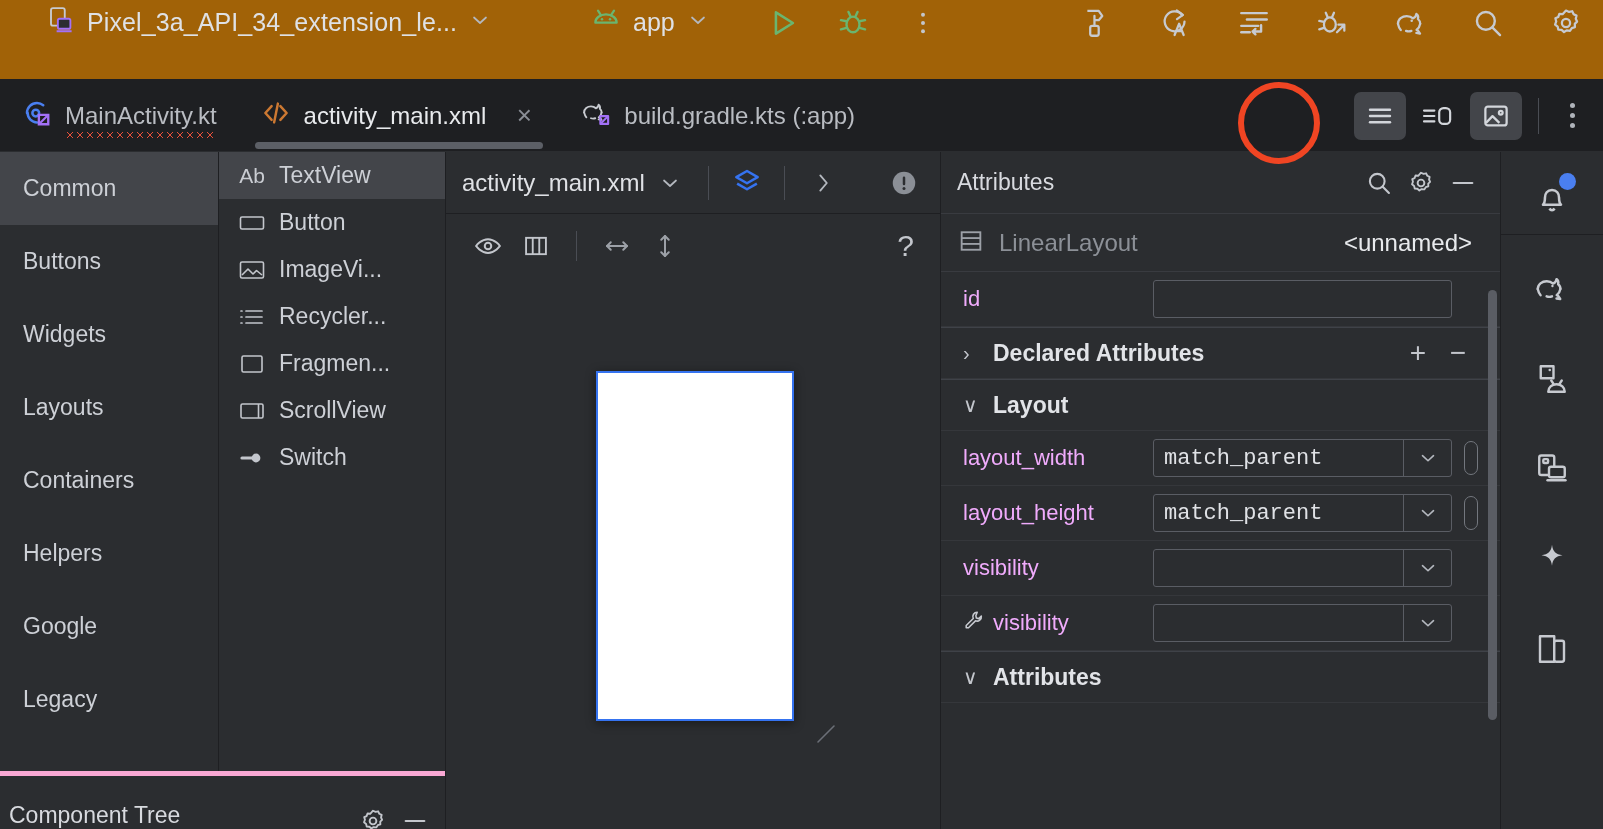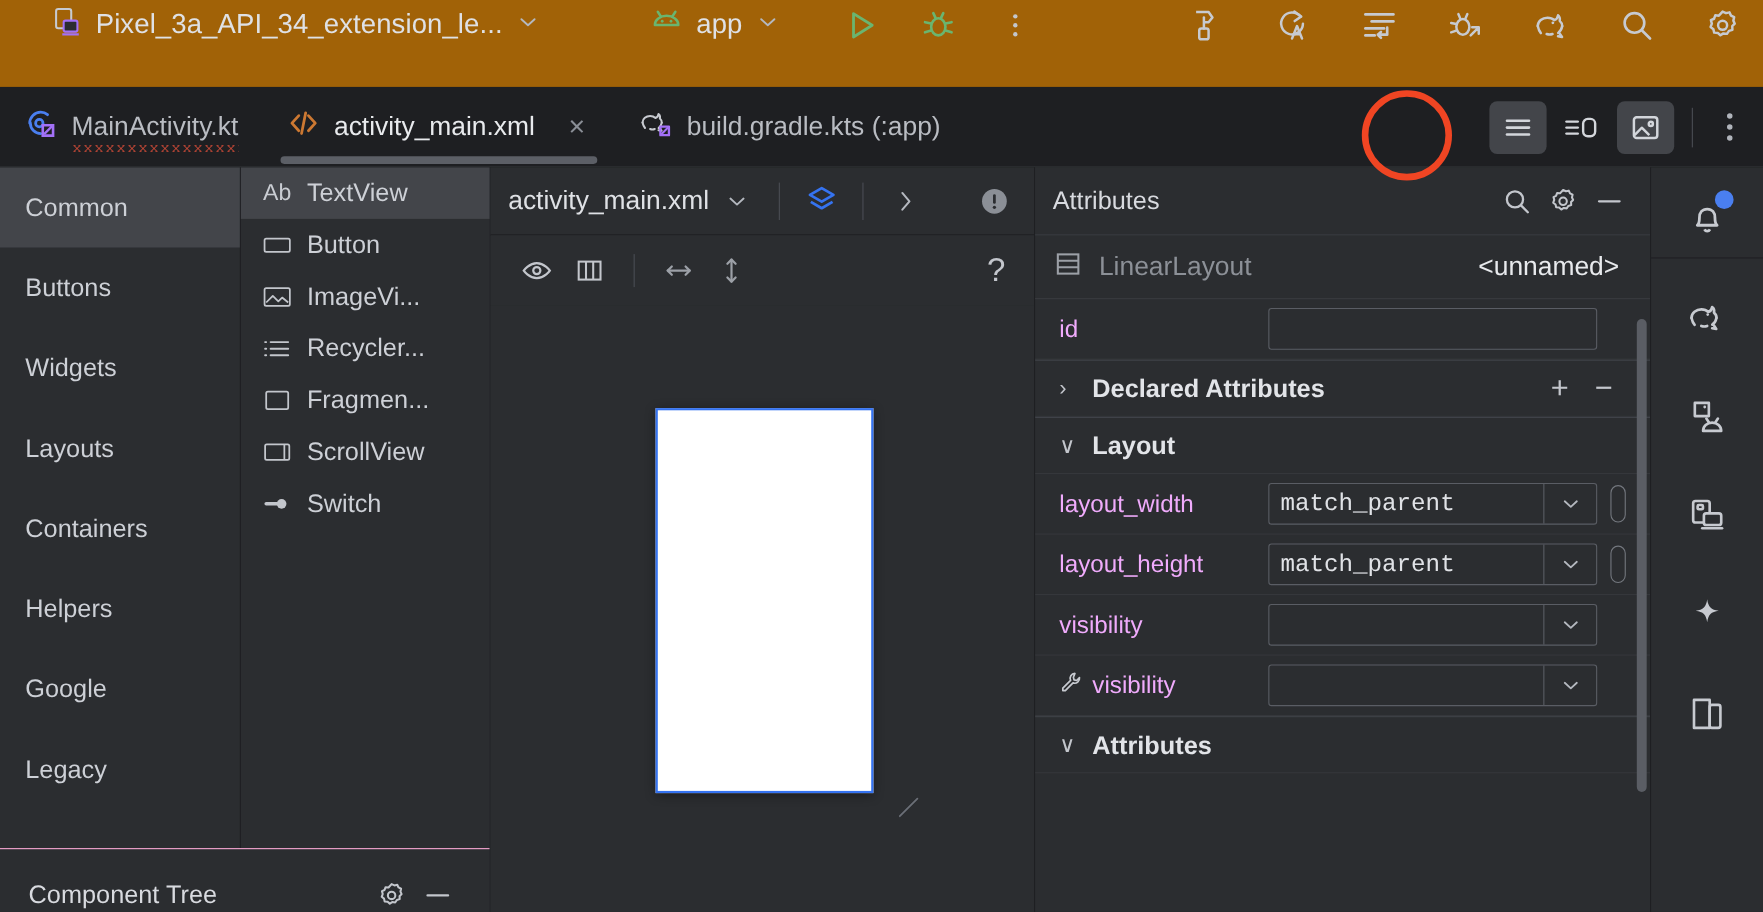--- a/index.html
+++ b/index.html
@@ -118,22 +118,22 @@
   .cat.sel { background: #43454a; }
   .item-col { flex: 1; background: #2b2d30; }
   .pal-item {
     height: 47px; display: flex; align-items: center; gap: 12px;
     padding-left: 18px; font-size: 23px; color: #cdd0d6; cursor: pointer;
   }
   .pal-item.sel { background: #43454a; }
   .pal-icon { width: 30px; display: flex; align-items: center; justify-content: center; flex: none; }
   .ab-glyph { font-size: 21px; color: #c9ccd2; }
   .ctree-head {
-    height: 58px; min-height: 58px; display: flex; align-items: center;
-    padding: 0 26px; border-top: 1px solid #f9a8d4; background: #2b2d30;
+    height: 58px; min-height: 58px; display: flex; align-items: flex-end;
+    padding: 0 9px; border-top: 5px solid #f9a8d4; background: #2b2d30;
     overflow: hidden;
   }
   .ctree-title { font-size: 23px; color: #d8dadf; flex: 1; padding-top: 26px; }
   .ctree-ico { padding-top: 26px; }
 
   
   .editor { flex: 1; display: flex; flex-direction: column; min-width: 0; background: #2b2d30; }
   .ed-head {
     height: 62px; min-height: 62px; display: flex; align-items: center; gap: 6px;
     padding: 0 16px; border-bottom: 1px solid #1e1f22; background: #2b2d30;

